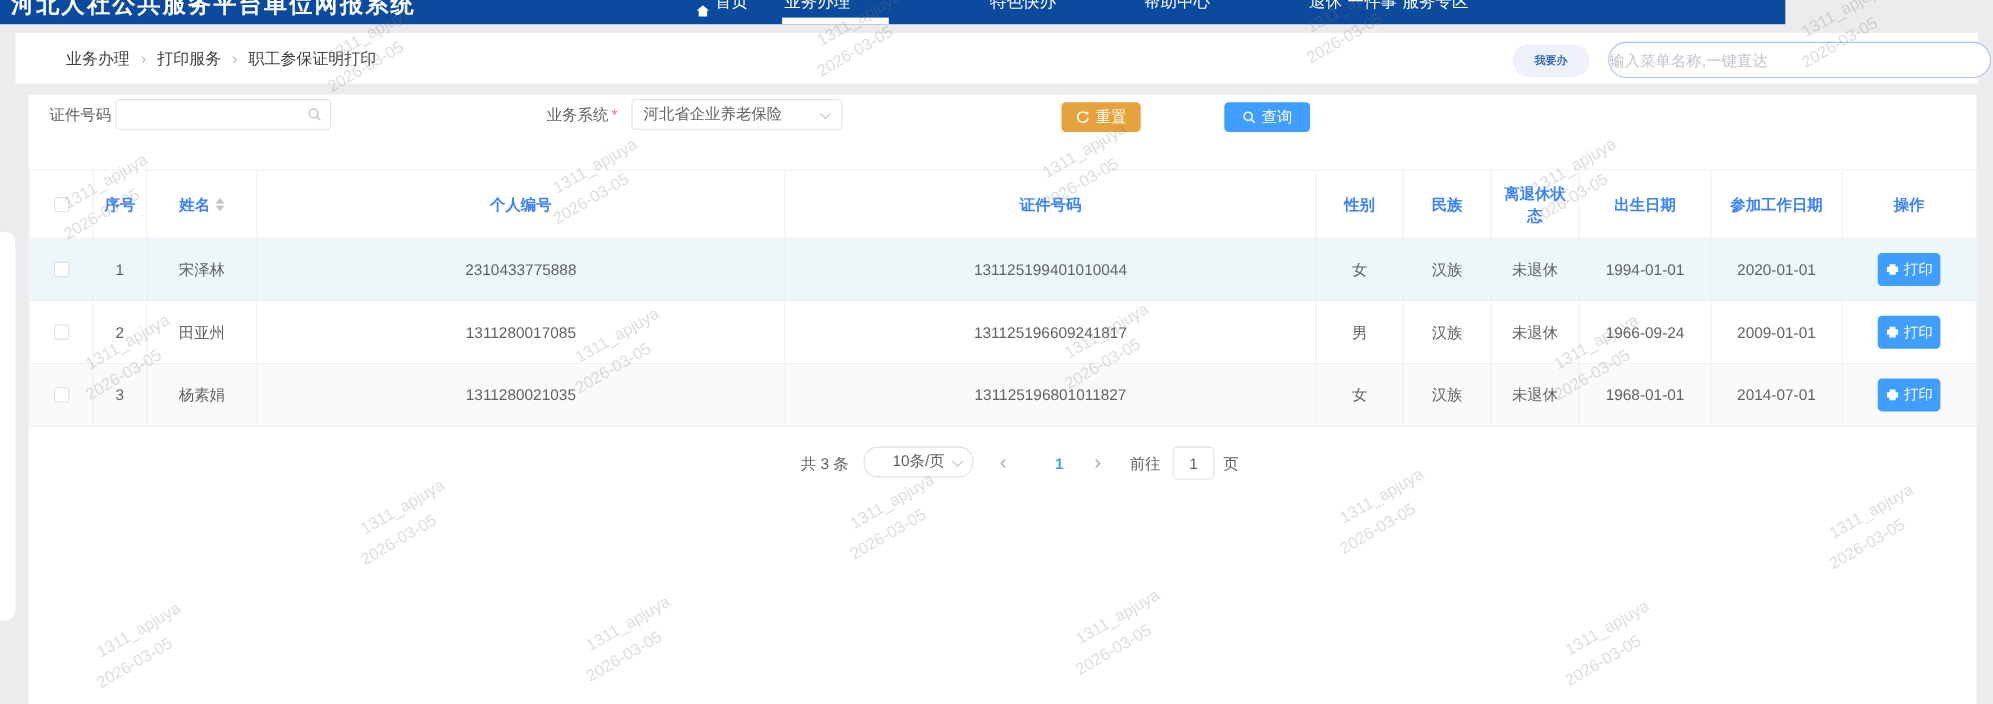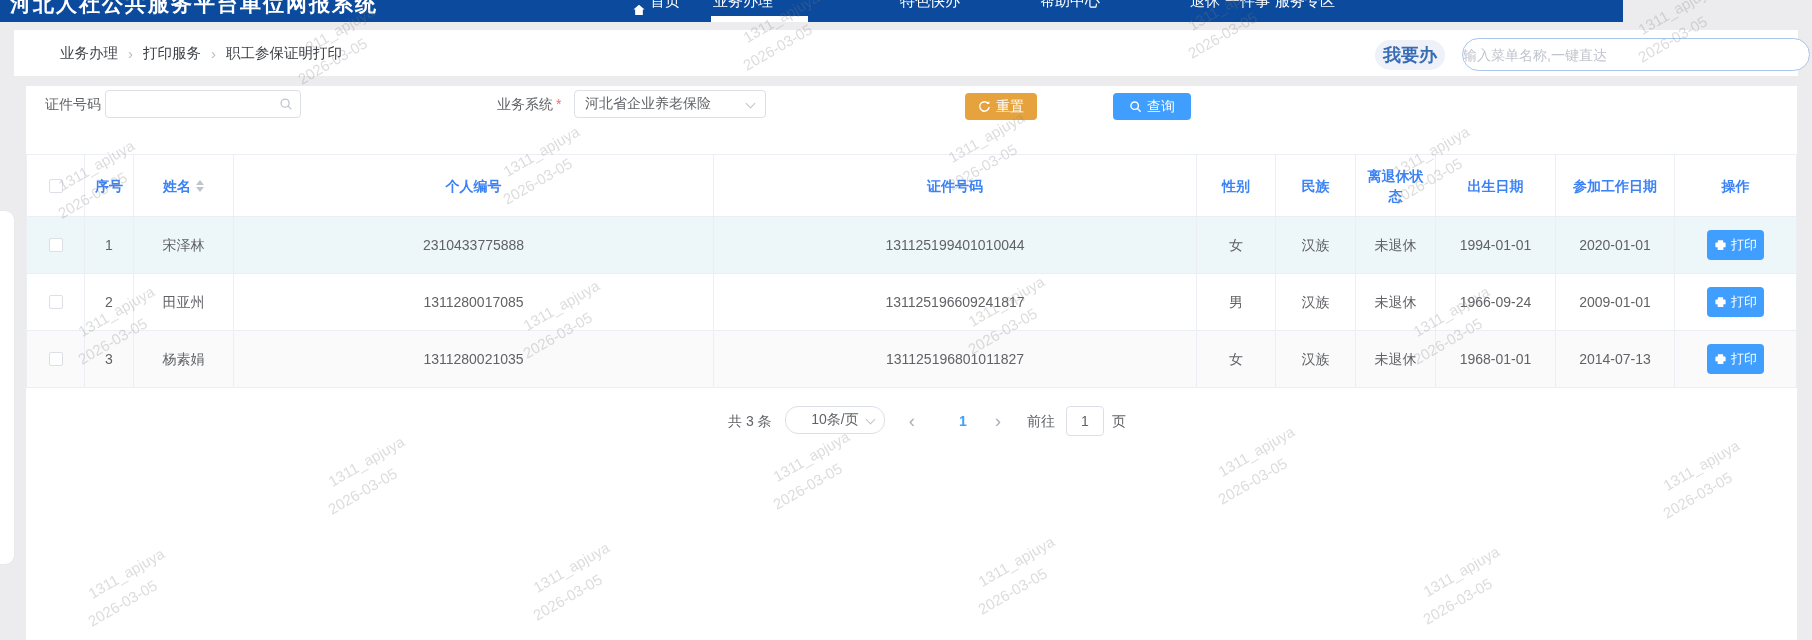--- a/index.html
+++ b/index.html
@@ -10,21 +10,21 @@
   
   #navbar { position:absolute; left:0; top:0; width:1623px; height:22px; background:var(--navbar,#0b4a9d); overflow:hidden; z-index:5; }
   #nav-title { position:absolute; left:10px; top:-10px; color:#fff; font-size:21px; font-weight:bold; letter-spacing:2px; white-space:nowrap; }
   .nav-item { position:absolute; top:-8px; color:#fff; font-size:15px; white-space:nowrap; display:flex; align-items:flex-start; gap:4px; }
   #nav-underline { position:absolute; left:711px; bottom:0; width:97px; height:6px; background:#fff; }
 
   
   #crumbbar { position:absolute; left:14px; top:30px; width:1784px; height:46px; background:#fff; }
   #breadcrumb { position:absolute; left:46px; top:14px; font-size:14.5px; color:#3c3f44; display:flex; align-items:center; gap:10px; }
   #breadcrumb .sep { color:#b7bcc4; font-size:15px; }
-  #todo-pill { position:absolute; left:1361px; top:10px; width:70px; height:30px; border-radius:15px; background:#eef1f7; color:#3a6cb5; font-size:18px; font-weight:600; display:flex; align-items:center; justify-content:center; cursor:pointer; }
+  #todo-pill { position:absolute; left:1361px; top:10px; width:70px; height:30px; border-radius:15px; background:#eef1f7; color:#3a6cb5; font-size:10px; font-weight:600; display:flex; align-items:center; justify-content:center; cursor:pointer; }
   #menu-search { position:absolute; left:1448px; top:8px; width:348px; height:33px; border:1px solid #a8c4ef; border-radius:17px; background:#fff; text-align:left; font-size:14px; color:#606266; outline:none; }
   #menu-search::placeholder { color:#c0c4cc; }
 
   
   #drawer { position:absolute; left:0; top:210px; width:15px; height:355px; background:#fff; border:1px solid #e9e9eb; border-left:none; border-radius:0 10px 10px 0; }
 
   
   #card { position:absolute; left:26px; top:86px; width:1771px; height:554px; background:#fff; }
 
   
@@ -236,21 +236,21 @@
           <span class="cb"></span>
         </div>
         <div class="tcell">3</div>
         <div class="tcell">杨素娟</div>
         <div class="tcell">1311280021035</div>
         <div class="tcell">131125196801011827</div>
         <div class="tcell">女</div>
         <div class="tcell">汉族</div>
         <div class="tcell">未退休</div>
         <div class="tcell">1968-01-01</div>
-        <div class="tcell">2014-07-13</div>
+        <div class="tcell">2014-07-01</div>
         <div class="tcell">
           <button class="print-btn">
             <svg width="13" height="12" viewBox="0 0 16 16">
               <path fill="#fff" d="M4.5 1.5h7v3.3h-7zM2.2 4.8h11.6c.6 0 1 .4 1 1v5.2h-3v3.5H4.2v-3.5h-3V5.8c0-.6.4-1 1-1zM5.4 11h5.2v2.6H5.4z"></path>
             </svg>
             <span>打印</span>
           </button>
         </div>
       </div>
     </div>

